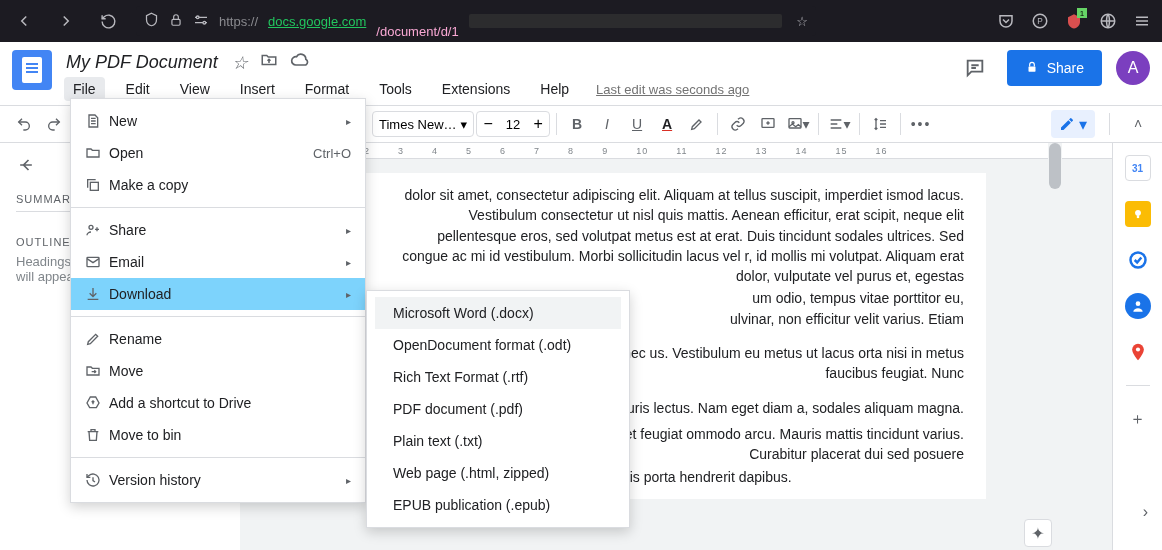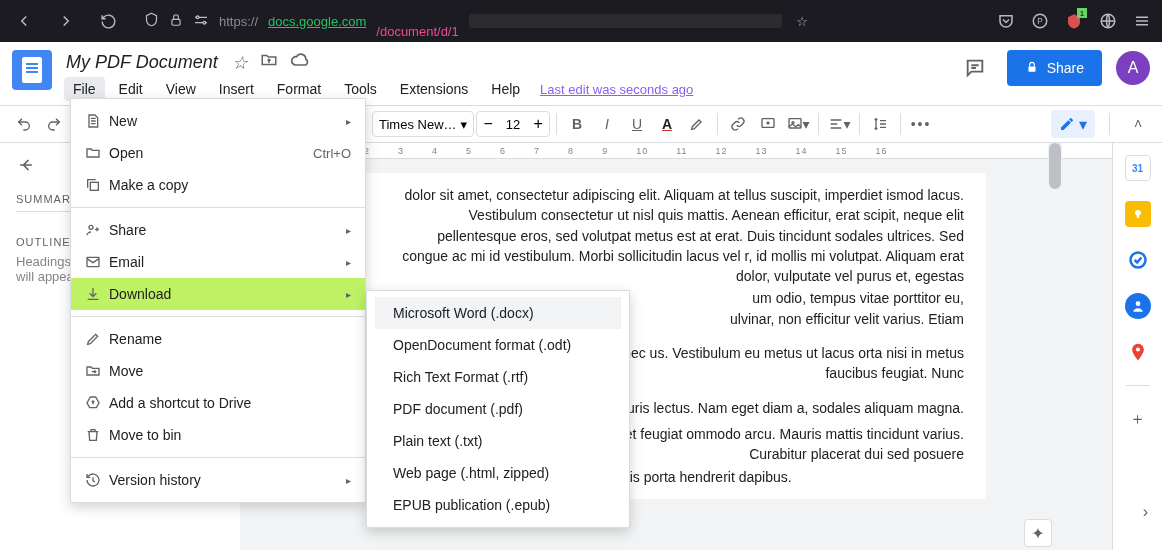--- a/index.html
+++ b/index.html
@@ -4,38 +4,38 @@
 <style>
 * { margin: 0; padding: 0; box-sizing: border-box; font-family: Arial, "Helvetica Neue", sans-serif; }
 body { background: #fff; width: 1162px; height: 550px; overflow: hidden; position: relative; }
 
 
 .browser-bar { height: 42px; background: #1c1b22; display: flex; align-items: center; padding: 0 10px; gap: 14px; }
 .nav-btn { width: 28px; height: 28px; display: flex; align-items: center; justify-content: center; color: #b9b9bf; cursor: pointer; }
 .url-bar { flex: 1; height: 30px; background: #1c1b22; border-radius: 4px; display: flex; align-items: center; padding: 0 8px; gap: 10px; color: #b9b9bf; font-size: 13px; max-width: 680px; }
 .url-bar .scheme { color: #8a8a8f; }
 .url-bar .domain { color: #22c55e; text-decoration: underline; }
-.url-bar .rest { color: #ec4899; white-space: nowrap; overflow: hidden; text-overflow: ellipsis; margin-top: 20px; }
+.url-bar .rest { color: #f9a8d4; white-space: nowrap; overflow: hidden; text-overflow: ellipsis; margin-top: 20px; }
 .browser-right { display: flex; align-items: center; gap: 14px; color: #b9b9bf; margin-left: auto; }
 .browser-icon { width: 20px; height: 20px; display:flex; align-items:center; justify-content:center; position:relative; }
 .pv-badge { position:absolute; top:-3px; right:-3px; background:#66d466; width:10px; height:10px; font-size:8px; color:#000; display:flex; align-items:center; justify-content:center; }
 
 
 .docs-header { display: flex; align-items: flex-start; padding: 8px 12px 0 12px; }
 .docs-logo { width: 40px; height: 40px; background: #4285f4; border-radius: 4px; display: flex; align-items: center; justify-content: center; margin-right: 12px; }
 .logo-page { width: 20px; height: 26px; background: #fff; border-radius: 2px; position: relative; }
 .logo-page::before { content:""; position:absolute; top:6px; left:4px; right:4px; height:2px; background:#4285f4; box-shadow:0 4px #4285f4, 0 8px #4285f4; }
 .title-area { flex:1; }
 .title-row { display:flex; align-items:center; gap: 12px; font-style: italic; }
 .doc-title { font-size: 18px; color: #202124; padding: 2px 2px; }
 .title-icon { color:#5f6368; font-size:18px; }
-.menubar { display:flex; gap: 5px; margin-top: 2px; }
+.menubar { display:flex; gap: 12px; margin-top: 2px; }
 .menu-item { padding: 4px 9px; font-size: 14px; color: #202124; cursor:pointer; border-radius:4px; }
 .menu-item.open { background:#e8eaed; }
-.last-edit { font-size: 13px; color: #8b5cf6; text-decoration: underline; margin-left: 6px; align-self: center; }
+.last-edit { font-size: 13px; color: #737373; text-decoration: underline; margin-left: 6px; align-self: center; }
 .header-right { display:flex; align-items:center; gap:14px; margin-left:auto; }
 .comment-btn { width:36px; height:36px; display:flex; align-items:center; justify-content:center; color:#5f6368; border-radius:50%; }
 .share-btn { background:#1a73e8; color:#fff; border:none; border-radius:4px; height:36px; padding:0 18px; font-size:14px; font-weight:500; display:flex; align-items:center; gap:8px; cursor:pointer; }
 .avatar { width:34px; height:34px; border-radius:50%; background:#7b3fbf; color:#fff; display:flex; align-items:center; justify-content:center; font-size:16px; }
 
 
 .toolbar { height: 38px; border-top:1px solid #dadce0; border-bottom:1px solid #dadce0; display:flex; align-items:center; padding:3px 10px; gap:2px; margin-top:4px; }
 .tb-btn { min-width:28px; height:28px; display:flex; align-items:center; justify-content:center; color:#5f6368; font-size:14px; border-radius:4px; cursor:pointer; }
 .tb-sep { width:1px; height:22px; background:#dadce0; margin:0 4px; }
 .font-sel { border:1px solid #dadce0; height:26px; padding:0 6px; font-size:13px; display:flex; align-items:center; gap:4px; border-radius:4px; }
@@ -66,21 +66,21 @@
 .tasks-icon { color:#1a73e8; }
 .contacts-icon { background:#1a73e8; color:#fff; border-radius:50%; }
 .maps-icon { }
 .plus-icon { color:#5f6368; }
 .scrollbar-track { position:absolute; right:50px; top:0; bottom:0; width:14px; background:#f1f3f4; }
 .scrollbar-thumb { position:absolute; top:0; width:12px; height:46px; background:#bdc1c6; border-radius:6px; left:1px; }
 
 
 .file-menu { position:absolute; left:70px; top:98px; width:296px; background:#fff; border:1px solid #dadce0; box-shadow:0 4px 12px rgba(0,0,0,0.18); z-index:20; padding:6px 0; }
 .fm-item { display:flex; align-items:center; height:32px; padding:0 14px; font-size:14px; color:#202124; cursor:pointer; }
-.fm-item:hover, .fm-item.hover { background:#bef264; }
+.fm-item:hover, .fm-item.hover { background:#7dd3fc; }
 .fm-icon { width:24px; color:#5f6368; font-size:15px; display:flex; align-items:center; }
 .fm-label { flex:1; }
 .fm-arrow { color:#5f6368; font-size:10px; }
 .fm-shortcut { color:#5f6368; font-size:13px; }
 .fm-sep { height:1px; background:#dadce0; margin:6px 0; }
 
 
 .download-menu { position:absolute; left:366px; top:290px; width:264px; background:#fff; border:1px solid #dadce0; box-shadow:0 4px 12px rgba(0,0,0,0.18); z-index:21; padding:6px 8px; }
 .dm-item { height:32px; padding:0 18px; font-size:14px; color:#202124; display:flex; align-items:center; cursor:pointer; }
 .dm-item.hover { background:#f1f3f4; }

